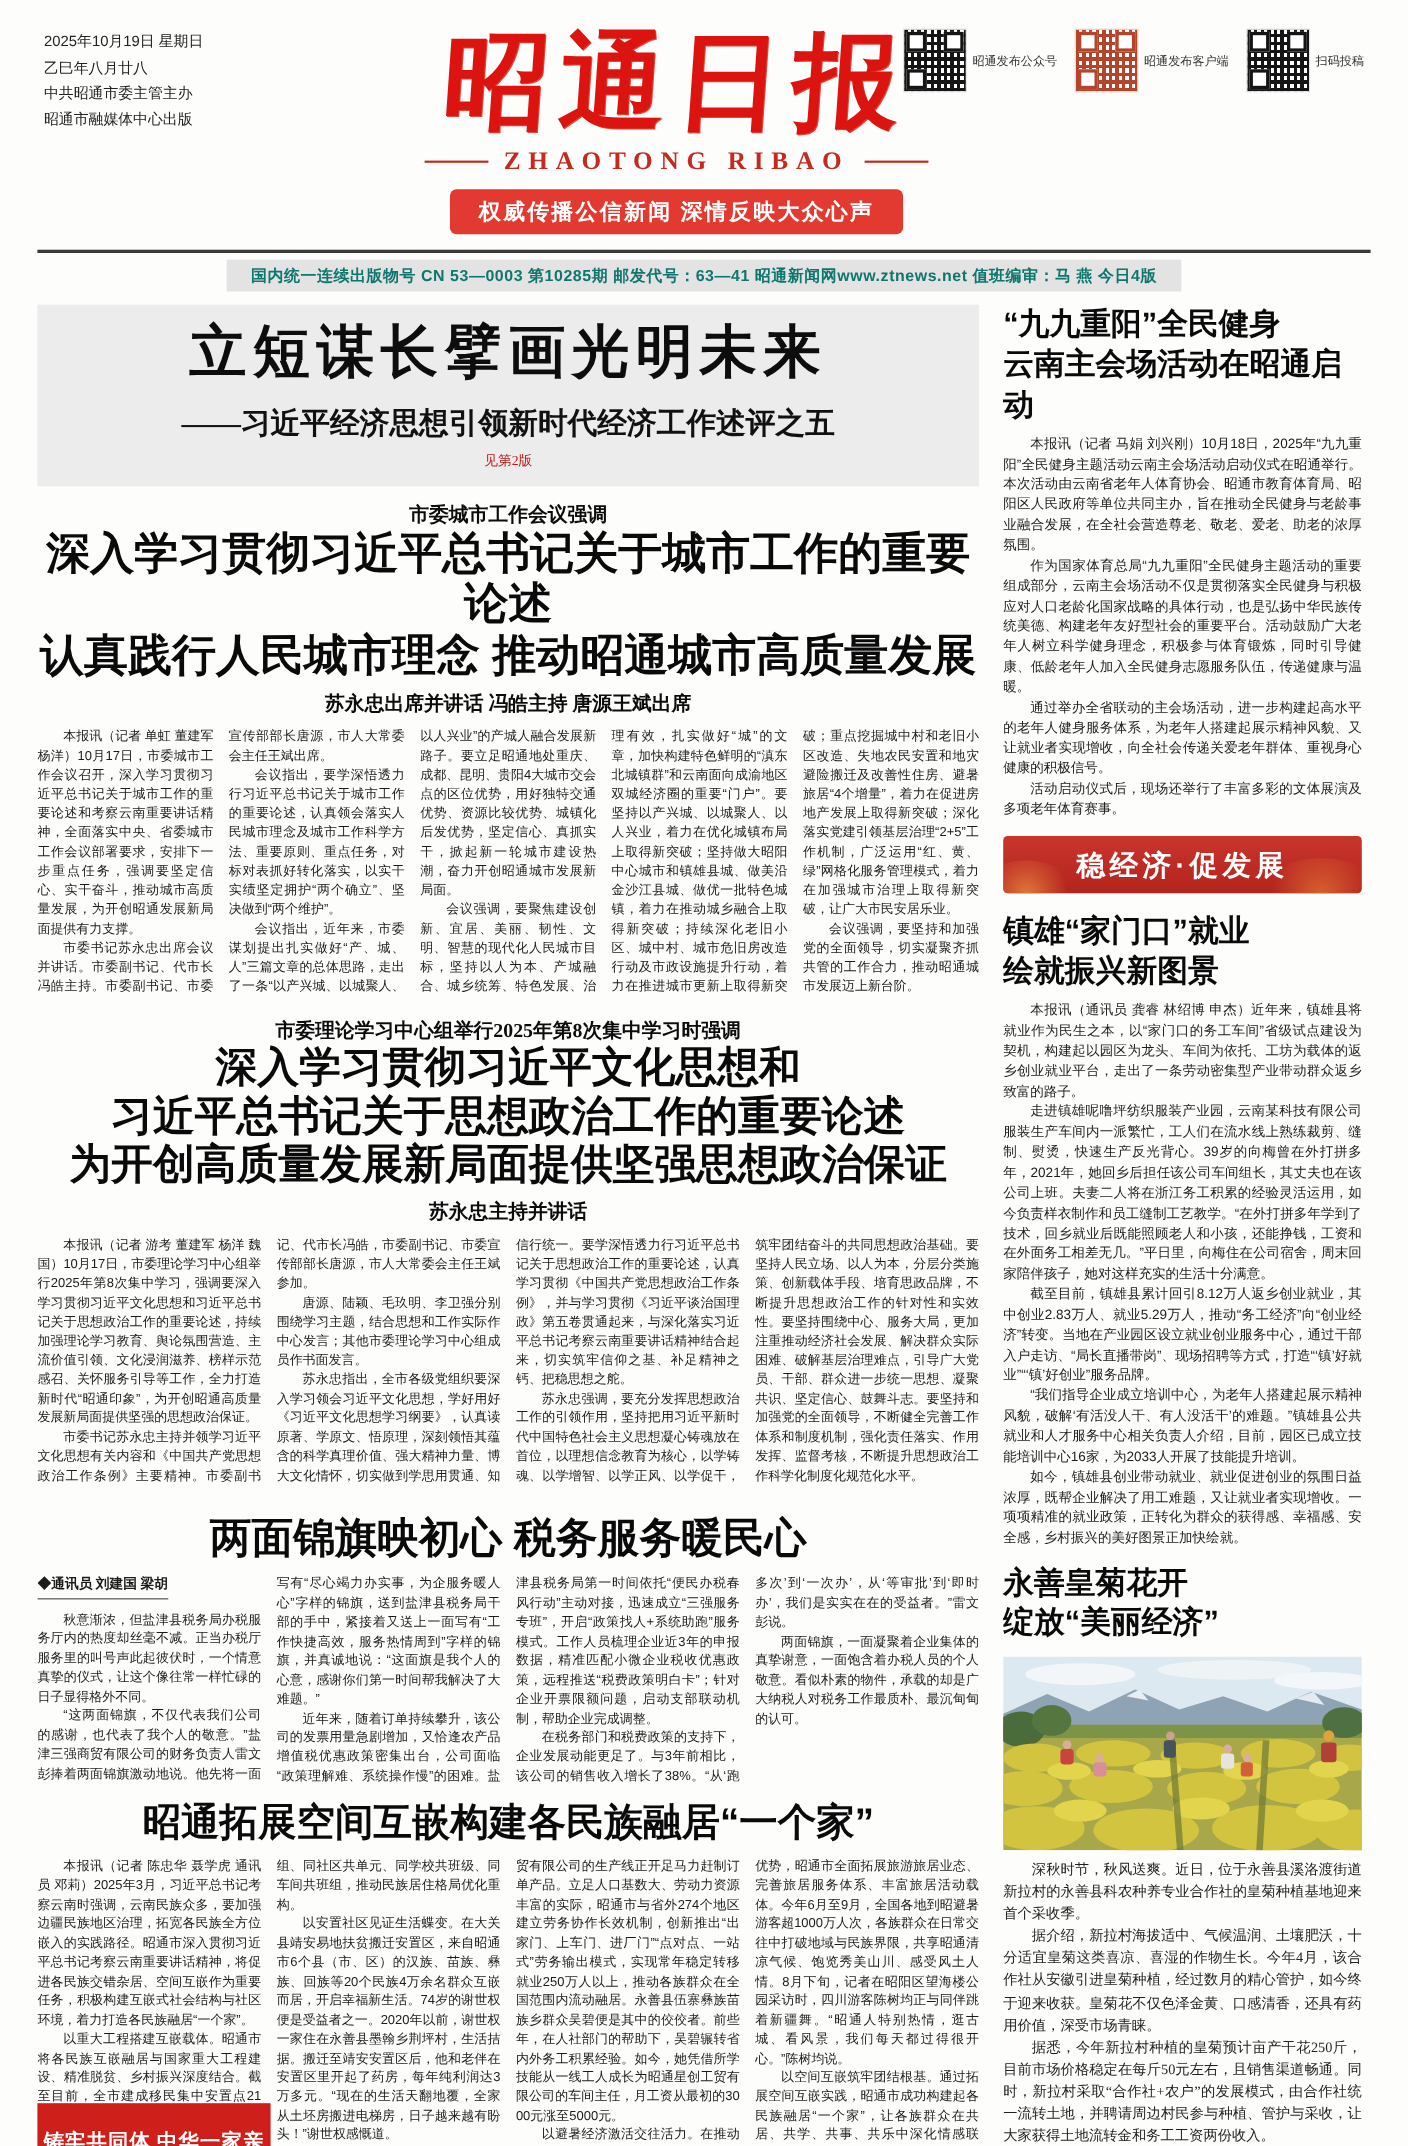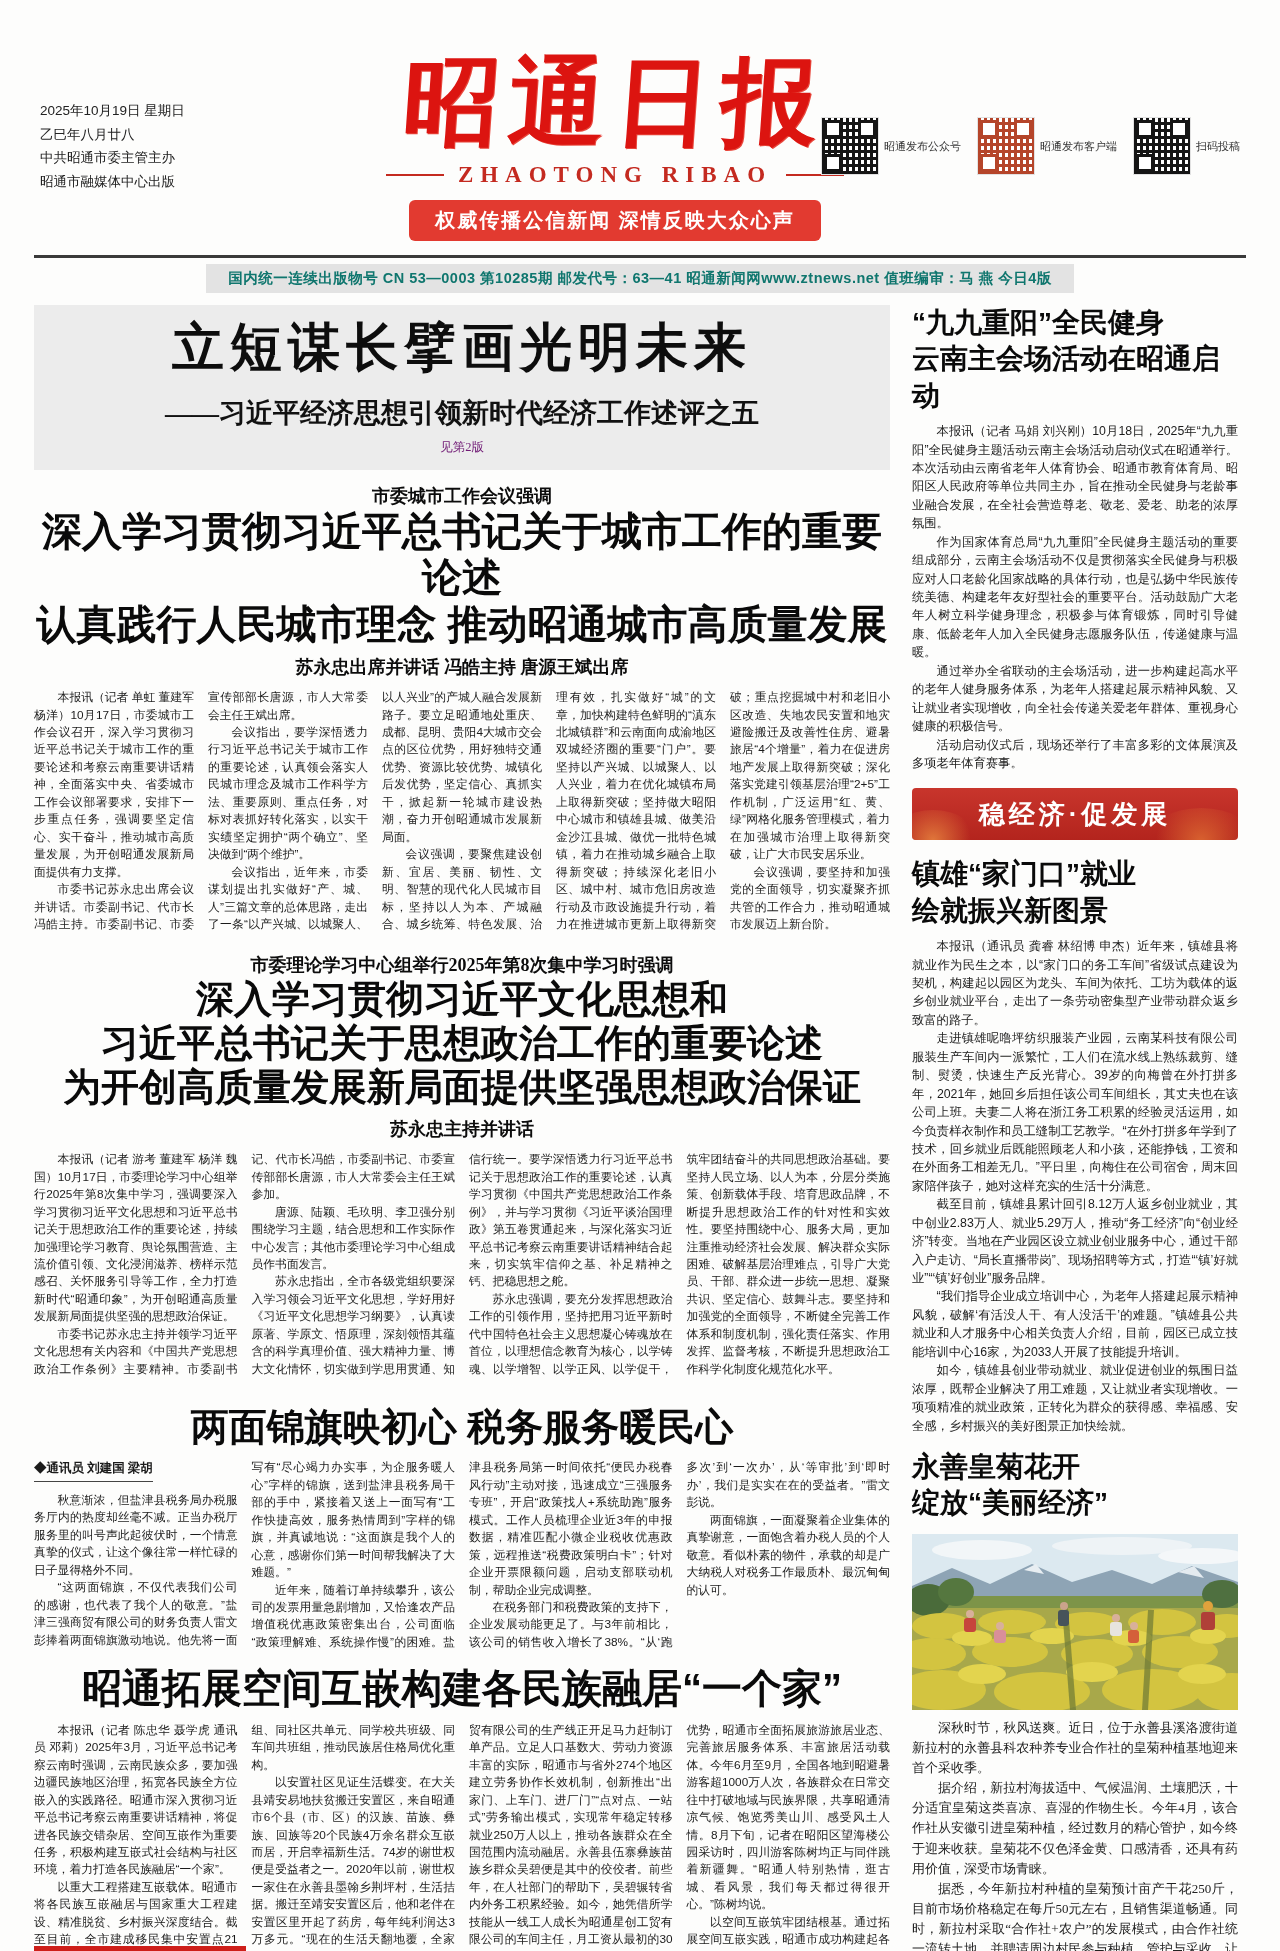--- a/index.html
+++ b/index.html
@@ -1,21 +1,21 @@
 <!DOCTYPE html>
 <html lang="zh"><head>
 <meta charset="utf-8">
 <style>
   html,body{margin:0;padding:0;background:#ffffff;}
   #page{width:1280px;height:1951px;overflow:hidden;background:#fdfdfc;
         font-family:"Liberation Sans",sans-serif;color:#111;position:relative;}
 
   
   .header{padding:26px 40px 0 40px;}
-  .head-row{display:flex;align-items:center;margin-top:28px;}
+  .head-row{display:flex;align-items:flex-start;}
   .date-block{width:250px;font-size:13.5px;line-height:1.75;color:#222;padding-bottom:2px;}
   .mast-center{flex:1;display:flex;flex-direction:column;align-items:center;}
   .masthead{font-family:"Liberation Serif",serif;font-weight:900;color:#dc1410;
             font-size:96px;line-height:1.02;letter-spacing:10px;transform:skewX(-4deg);
             text-shadow:1px 1px 0 #e8473c;}
   .pinyin-row{display:flex;align-items:center;gap:14px;margin-top:10px;color:#c42a20;}
   .pinyin-row .dash{width:58px;border-top:2.5px solid #c42a20;}
   .pinyin{font-family:"Liberation Serif",serif;font-weight:bold;font-size:23px;letter-spacing:7px;}
   .slogan-banner{margin-top:12px;background:#e23a30;color:#fff;font-weight:bold;
                  font-size:20px;letter-spacing:2px;padding:7px 26px;border-radius:6px;}
@@ -39,39 +39,39 @@
 
   
   .main{display:flex;gap:22px;padding:12px 34px 0 34px;}
   .col-left{width:856px;flex:0 0 856px;}
   .col-right{width:326px;flex:0 0 326px;}
 
   
   .lead-box{background:#ececec;text-align:center;padding:8px 10px 14px 10px;}
   .lead-title{font-size:52px;font-weight:900;letter-spacing:6px;color:#0d0d0d;}
   .lead-sub{font-family:"Liberation Serif",serif;font-weight:bold;font-size:27px;margin-top:12px;color:#111;}
-  .lead-note{font-family:"Liberation Serif",serif;font-size:12.5px;margin-top:8px;color:#701a75;}
+  .lead-note{font-family:"Liberation Serif",serif;font-size:12.5px;margin-top:8px;color:#b91c1c;}
 
   
   .kicker{font-family:"Liberation Serif",serif;font-weight:bold;font-size:18px;
           text-align:center;margin-top:14px;color:#0c0c0c;}
   .art-headline{text-align:center;font-weight:900;color:#0a0a0a;line-height:1.16;}
   .art-headline .hl{display:block;}
   .byline{font-family:"Liberation Serif",serif;font-weight:bold;font-size:18px;
           text-align:center;margin-top:8px;color:#0c0c0c;}
   .cols{column-gap:14px;text-align:justify;font-size:11.8px;line-height:1.48;
         color:#1b1b1b;margin-top:10px;column-fill:auto;overflow:hidden;}
   .cols p{margin:0;text-indent:2em;word-break:break-all;}
   .c5{column-count:5;height:250px;}
   .art2-body{column-count:4;height:240px;}
   .art3-body{column-count:4;height:192px;}
   .art4-body{column-count:4;height:300px;}
   .hl-40{font-size:40px;}
   .hl-38{font-size:38px;}
-  .hl-36{font-size:40px;text-align:center;}
+  .hl-36{font-size:35px;text-align:center;}
   .tax-byline{font-family:"Liberation Serif",serif;font-weight:bold;font-size:12.5px;
               text-indent:0 !important;border-bottom:1px solid #444;display:inline-block;
               margin-bottom:10px !important;padding-bottom:3px;}
   .art4-wrap{position:relative;}
   .slogan-box{position:absolute;left:0;bottom:6px;width:212px;height:70px;background:#ce1f1a;
               color:#fff;display:flex;align-items:center;justify-content:center;
               font-family:"Liberation Serif",serif;font-weight:900;font-size:18.5px;
               letter-spacing:1px;z-index:3;}
   .rail-headline{font-size:28px;font-weight:900;line-height:1.3;color:#0a0a0a;}
   .rail-body{text-align:justify;font-size:12.3px;line-height:1.5;color:#1b1b1b;margin-top:8px;}

